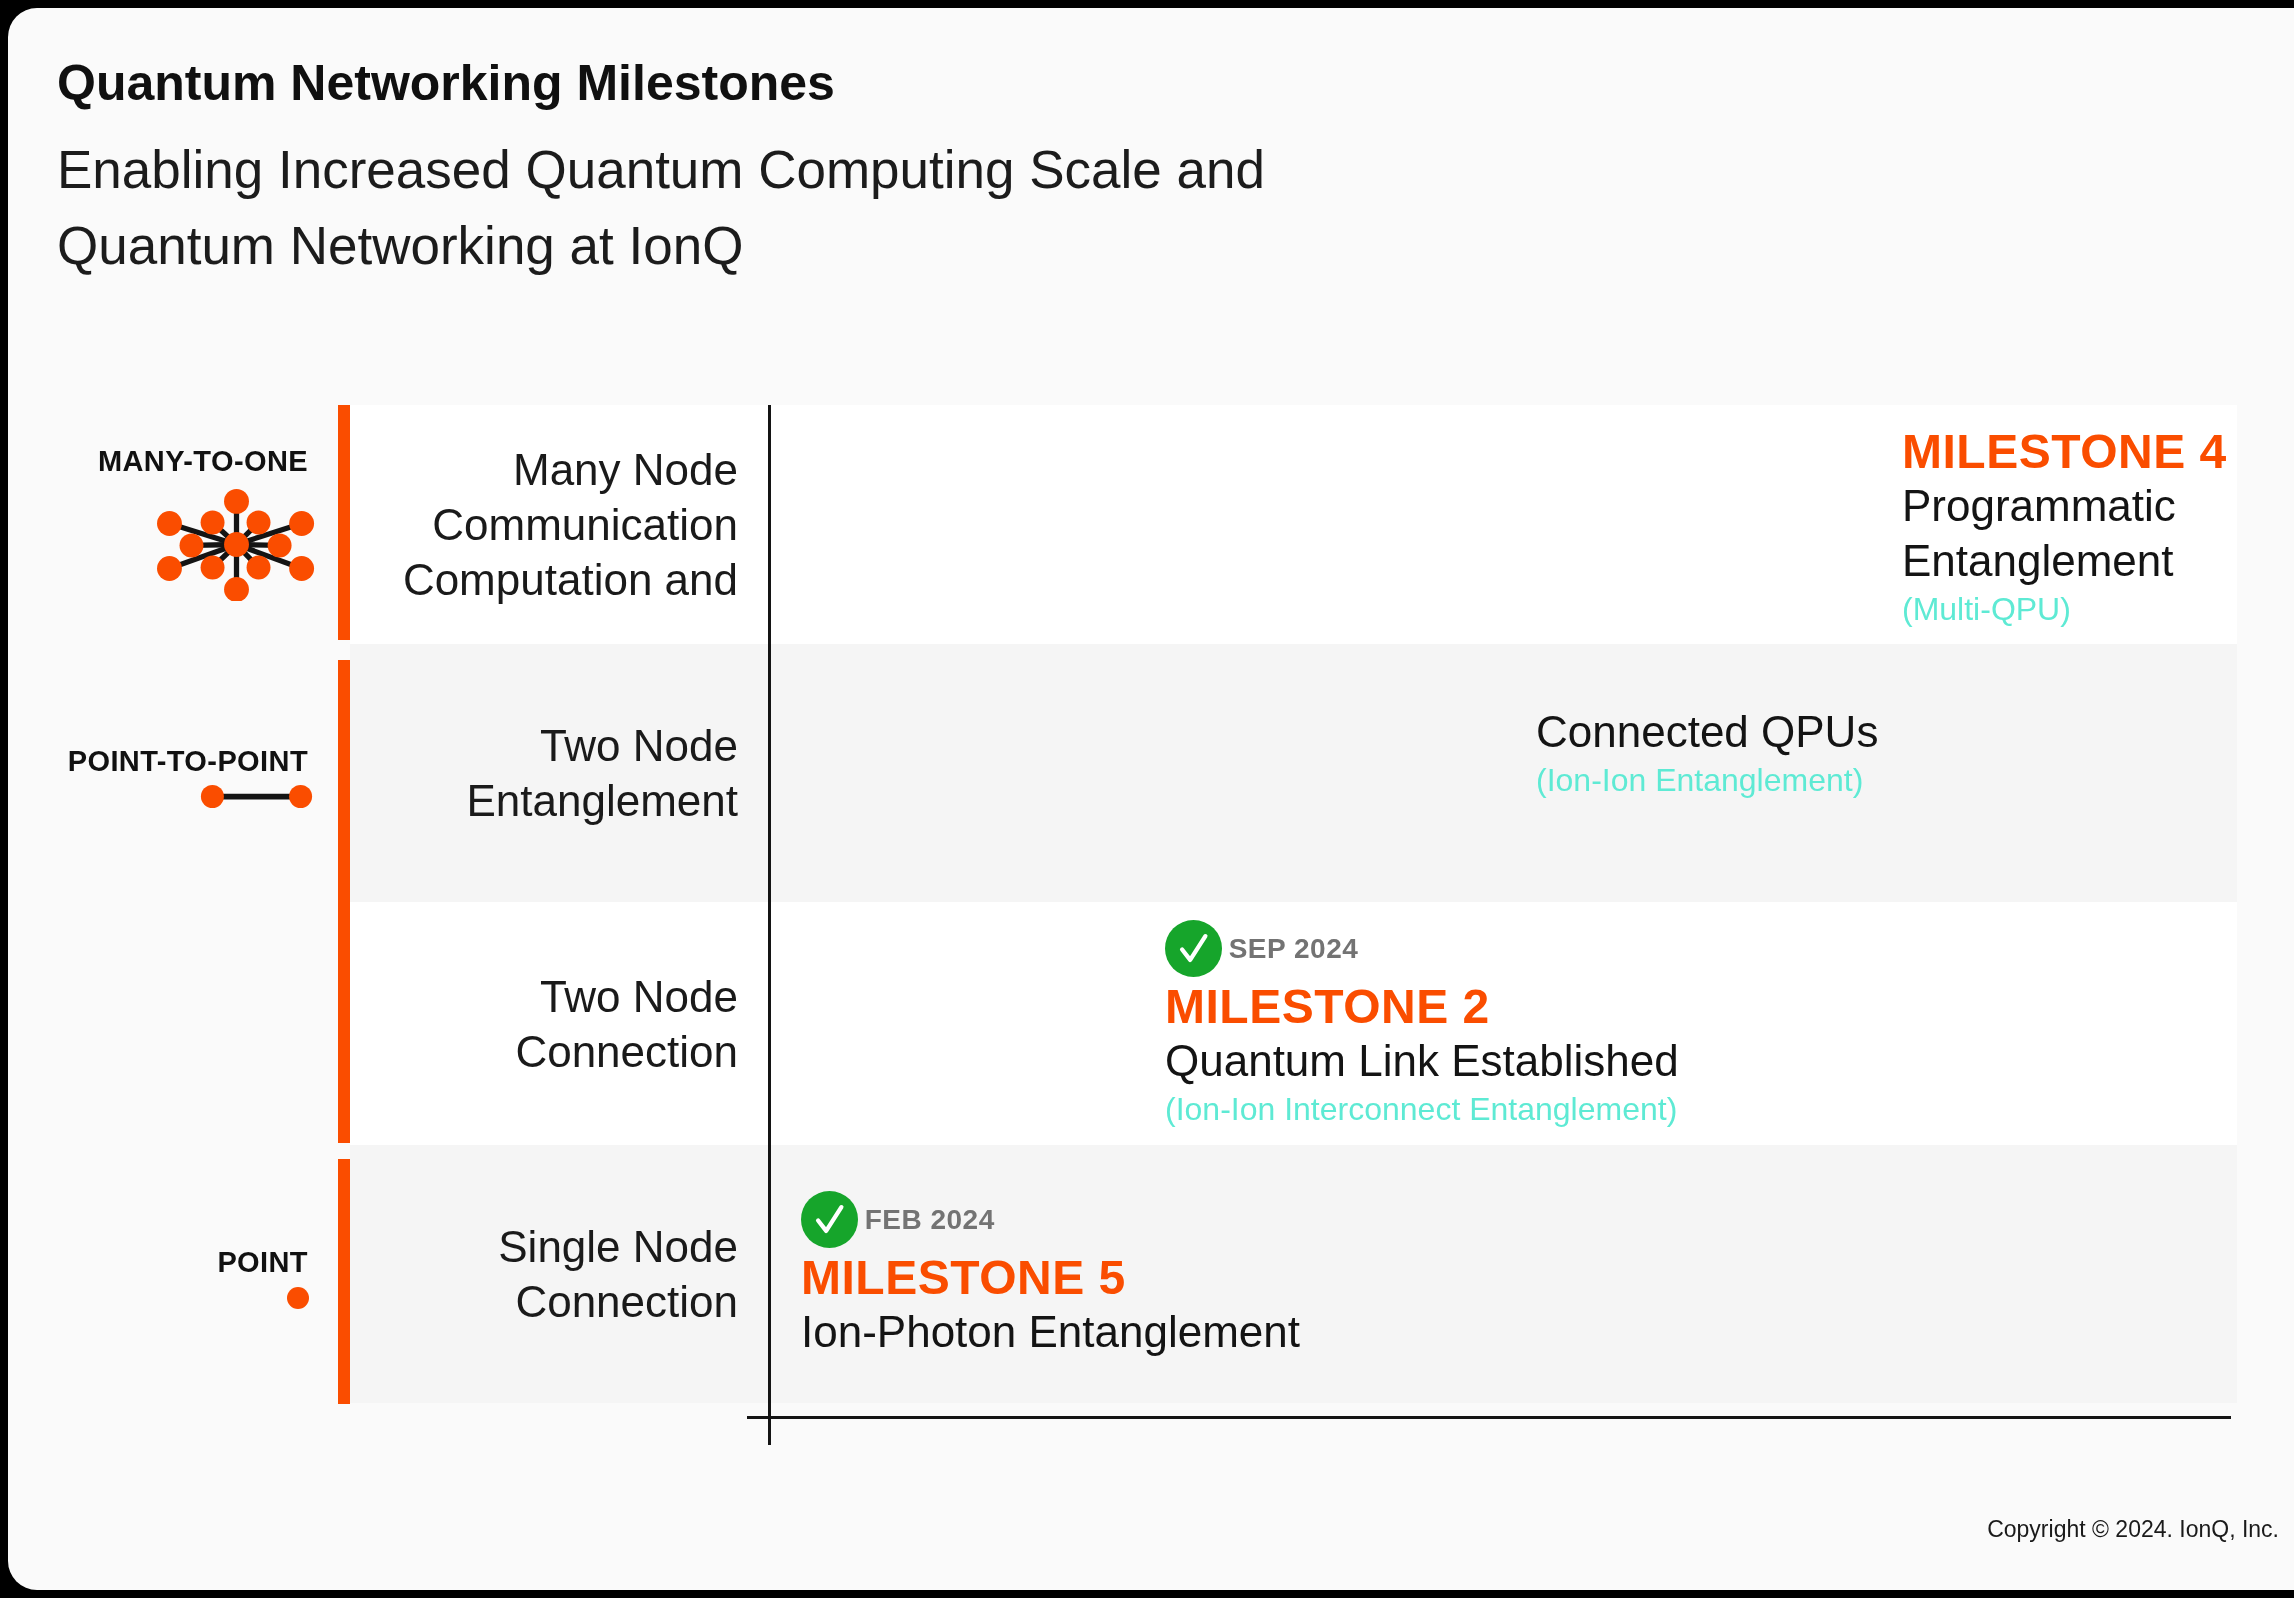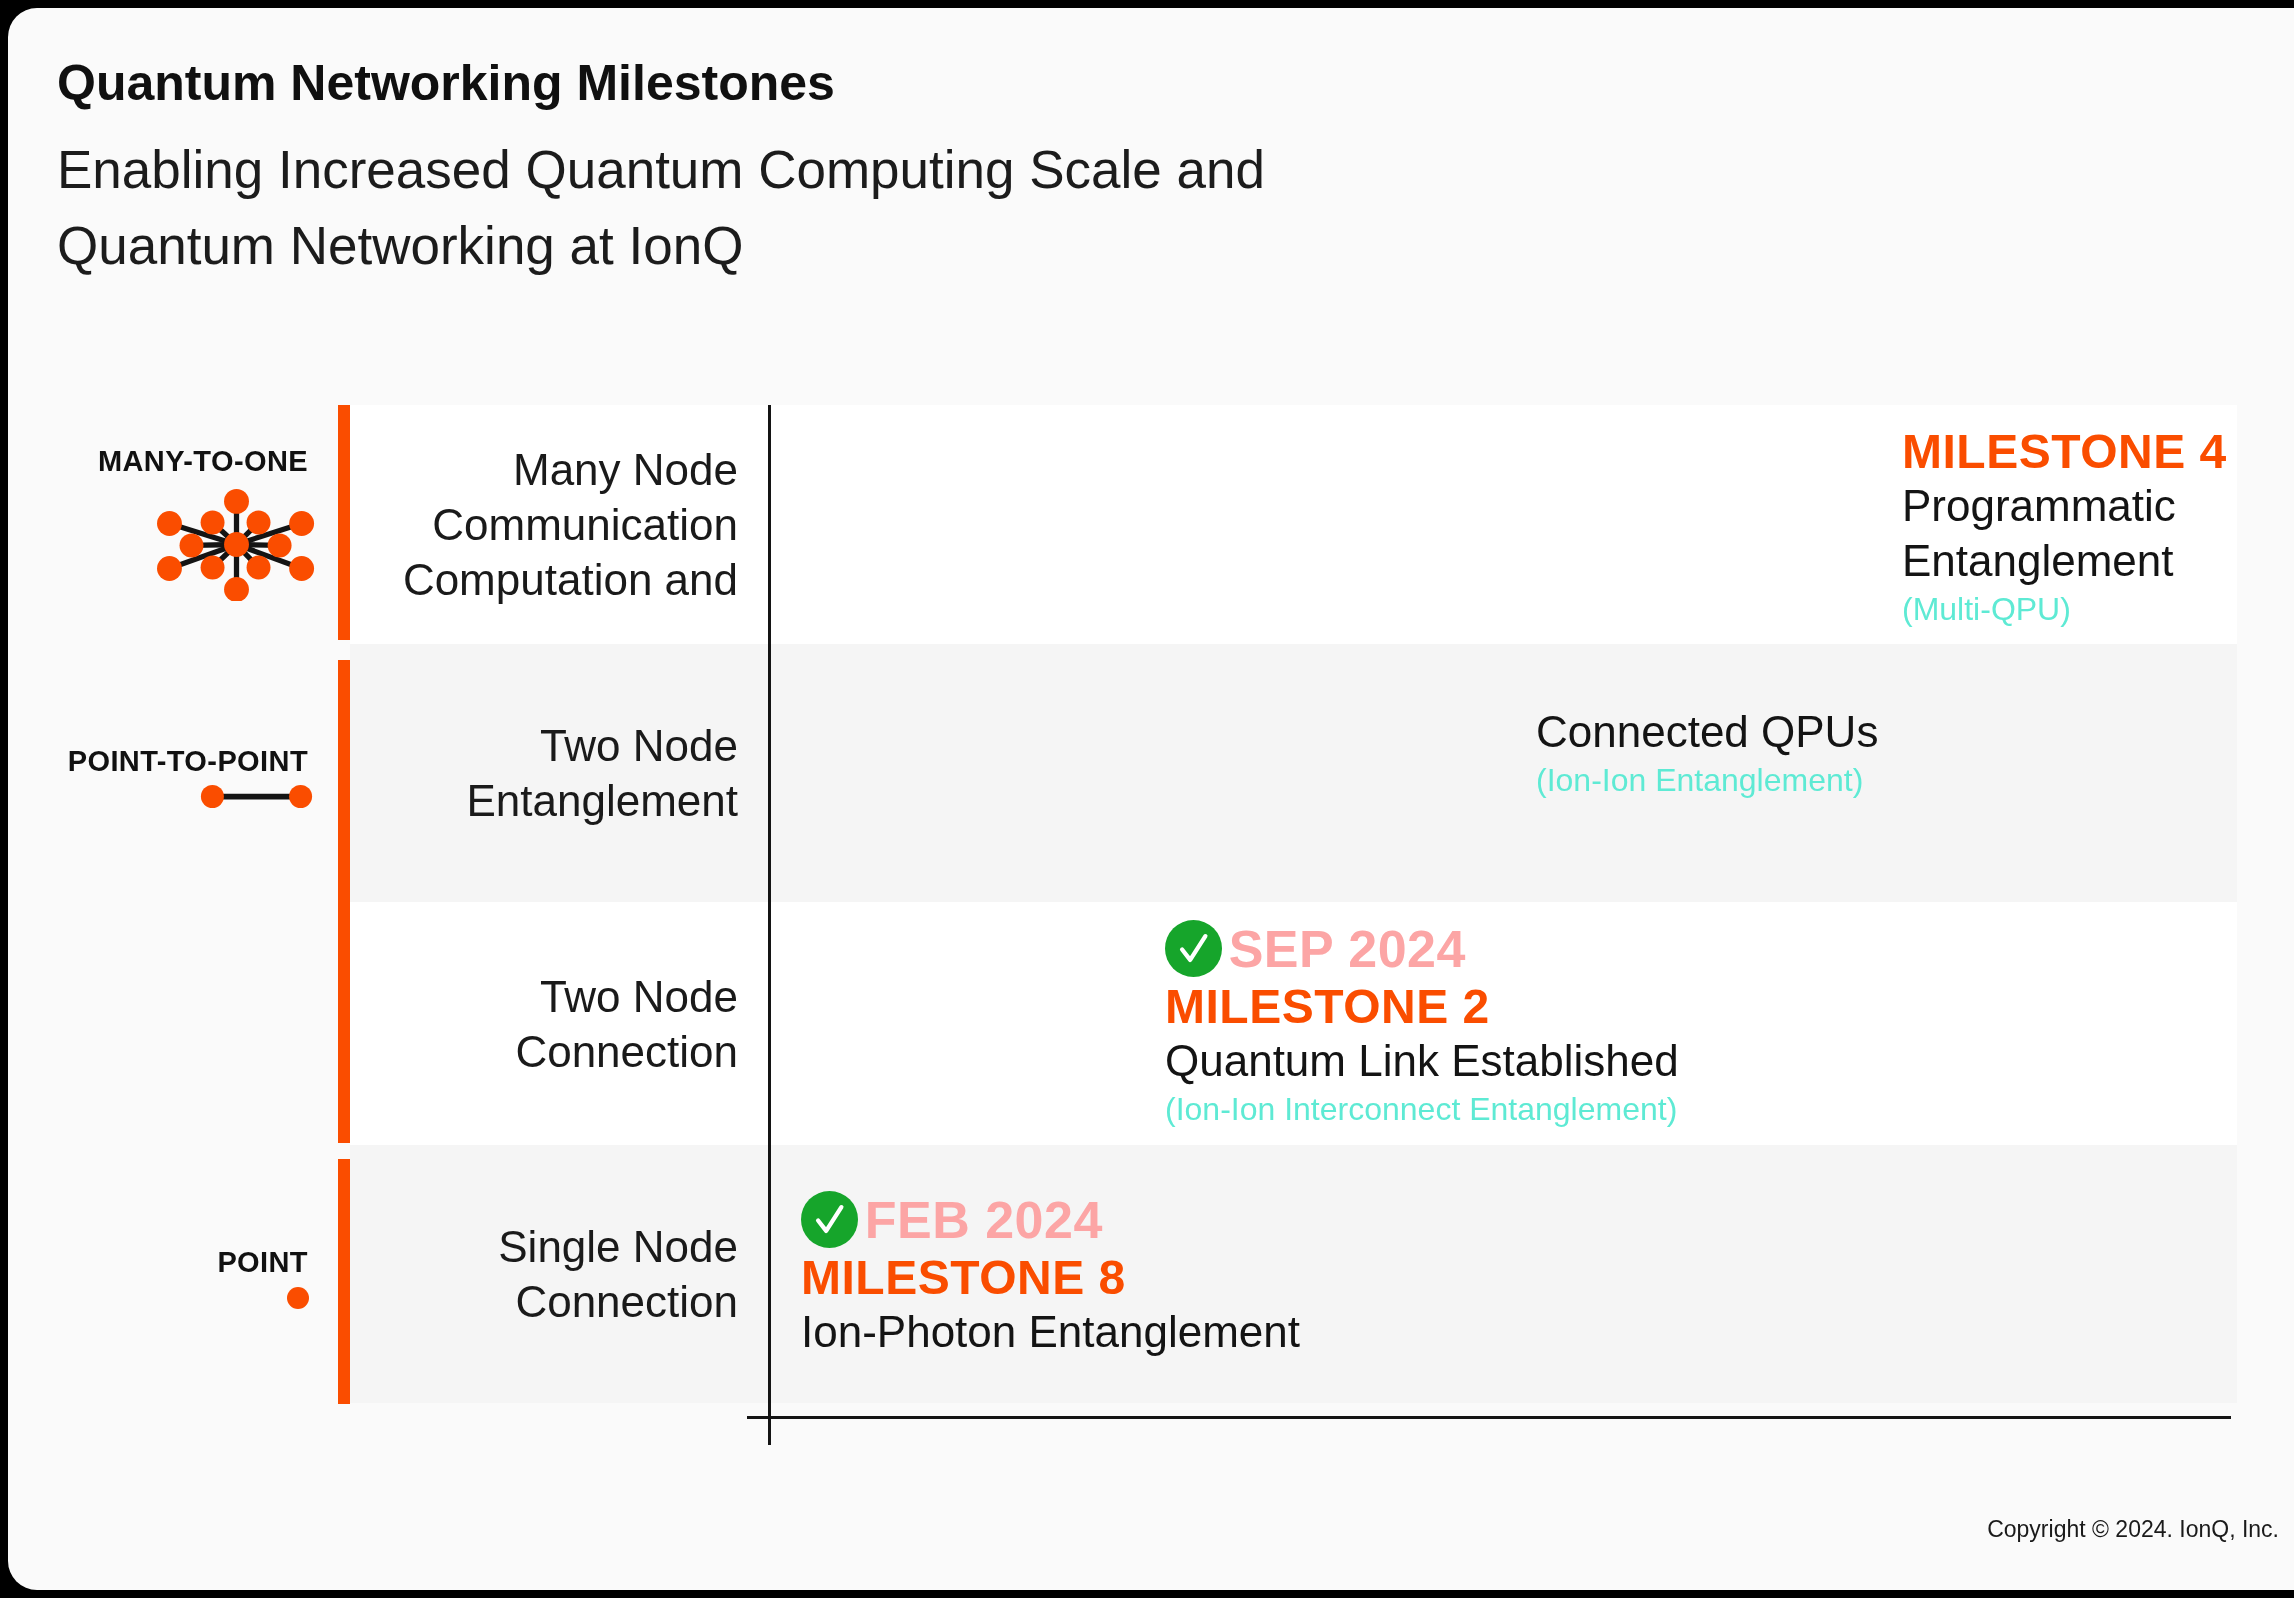--- a/index.html
+++ b/index.html
@@ -28,21 +28,21 @@
   .icon-abs{position:absolute;z-index:3;}
   .dot{position:absolute;width:22px;height:22px;border-radius:50%;background:#FA4D00;z-index:3;}
 
   
   .vline{position:absolute;left:768px;top:405px;width:2.9px;height:1040px;background:#141414;z-index:4;}
   .hline{position:absolute;left:747px;top:1416px;width:1484px;height:2.9px;background:#141414;z-index:4;}
 
   
   .ms{position:absolute;z-index:5;}
   .ms .daterow{display:flex;align-items:center;gap:6.7px;height:57px;margin-bottom:3.8px;}
-  .ms .date{font-size:52px;font-weight:700;color:#fca5a5;letter-spacing:0.5px;}
+  .ms .date{font-size:28px;font-weight:700;color:#737373;letter-spacing:0.5px;}
   .ms .label{font-size:48px;font-weight:700;color:#FA4D00;line-height:52px;letter-spacing:0.5px;}
   .ms .title{font-size:44px;font-weight:400;color:#141414;line-height:55px;}
   .ms .subtl{font-size:32px;font-weight:400;color:#5eead4;line-height:42px;}
 
   .copyright{position:absolute;right:55px;top:1516px;font-size:23px;color:#1a1a1a;z-index:5;}
 </style>
 </head>
 <body>
 
 <div class="stage">
@@ -156,19 +156,19 @@
   </div>
 
   <div class="ms" style="left:801px;top:1191px;">
     <div class="daterow">
       <svg width="57" height="57" viewBox="0 0 60 60">
         <circle cx="30" cy="30" r="30" fill="#16A52B"></circle>
         <path d="M18 31 L26.5 42 L42.5 17" fill="none" stroke="#FFFFFF" stroke-width="4.5" stroke-linecap="round" stroke-linejoin="round"></path>
       </svg>
       <span class="date">FEB 2024</span>
     </div>
-    <div class="label">MILESTONE 8</div>
+    <div class="label">MILESTONE 5</div>
     <div class="title">Ion-Photon Entanglement</div>
   </div>
 
   <div class="copyright">Copyright © 2024. IonQ, Inc.</div>
 </div>
 
 
 </body></html>

